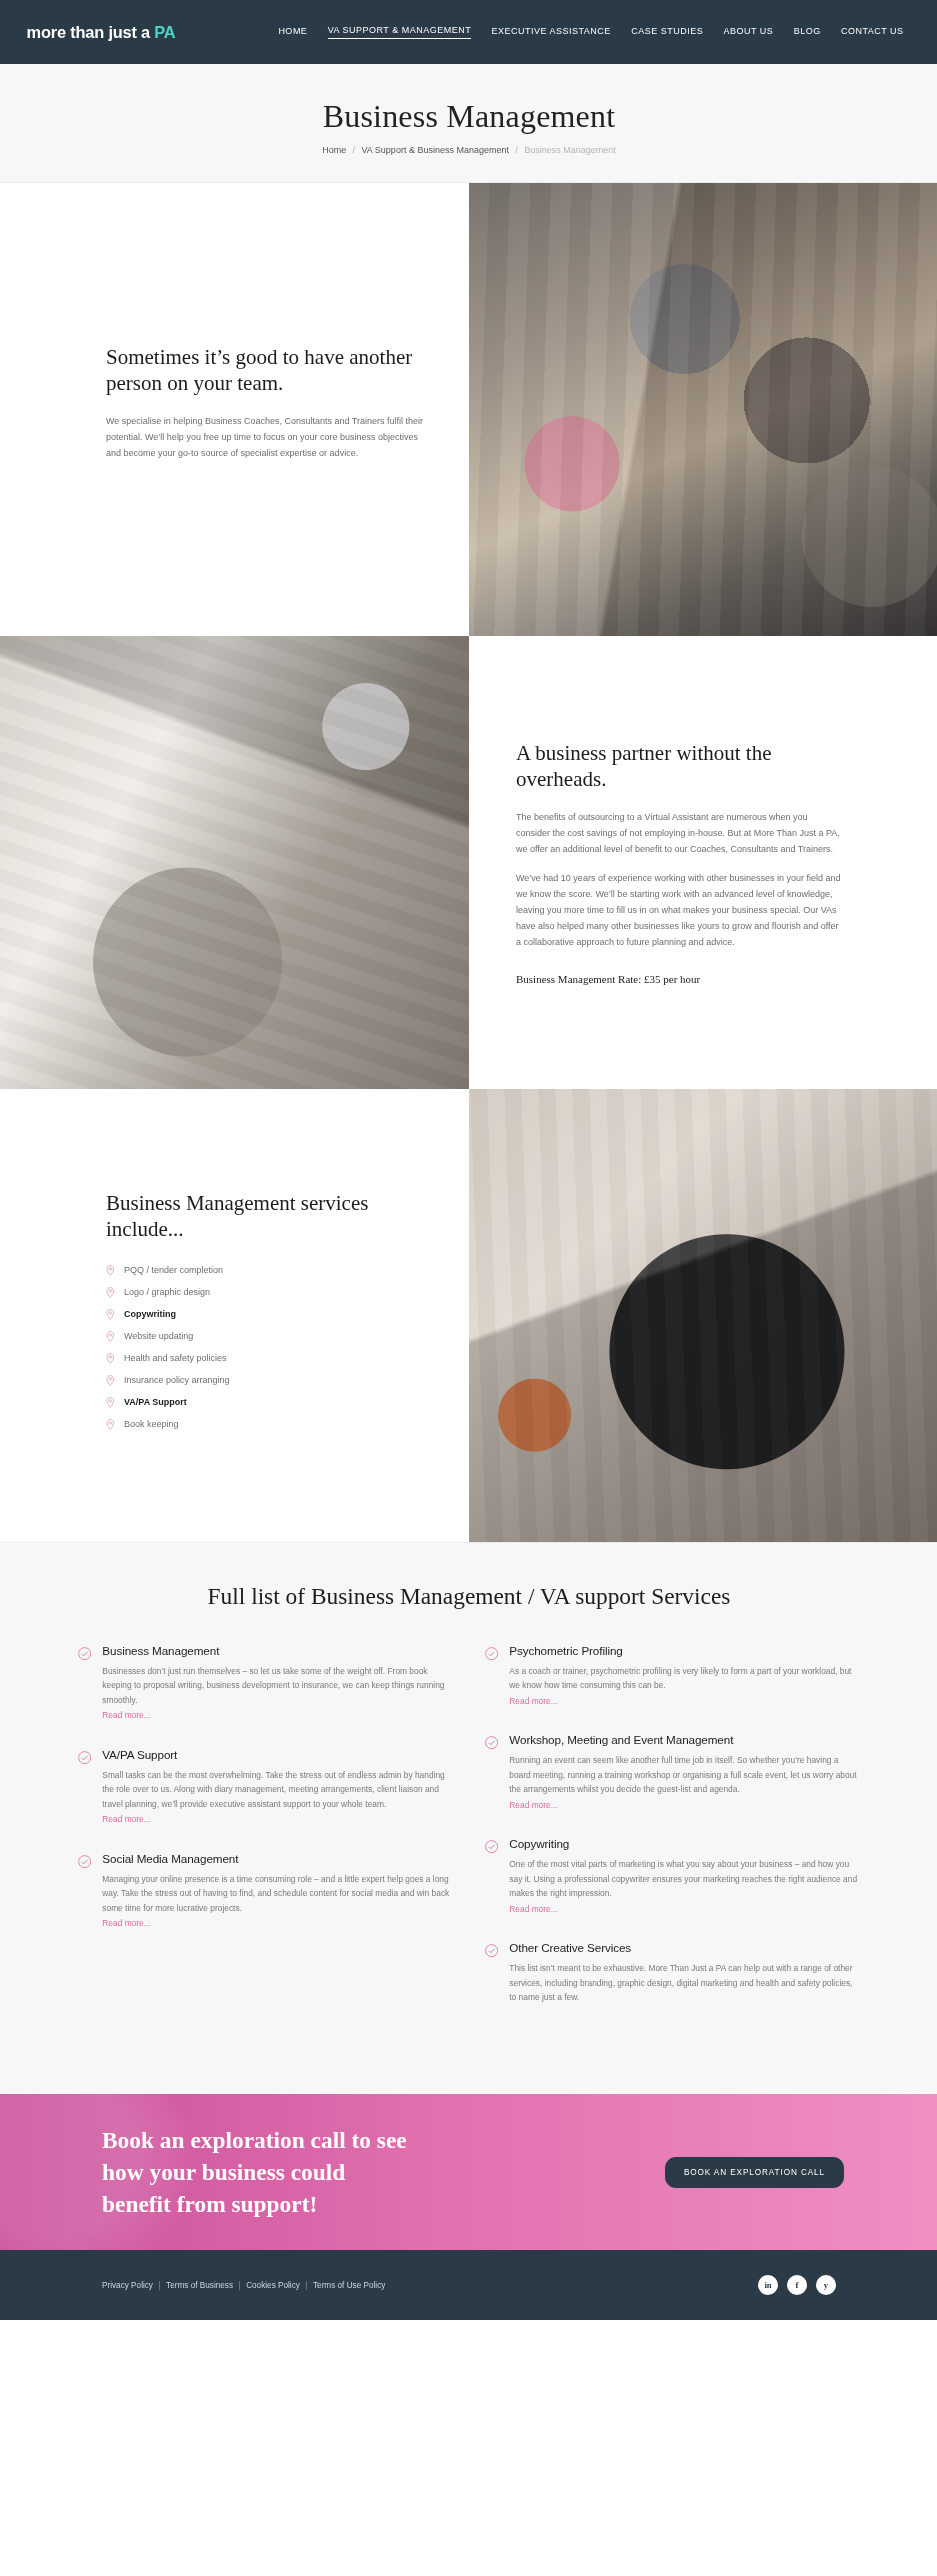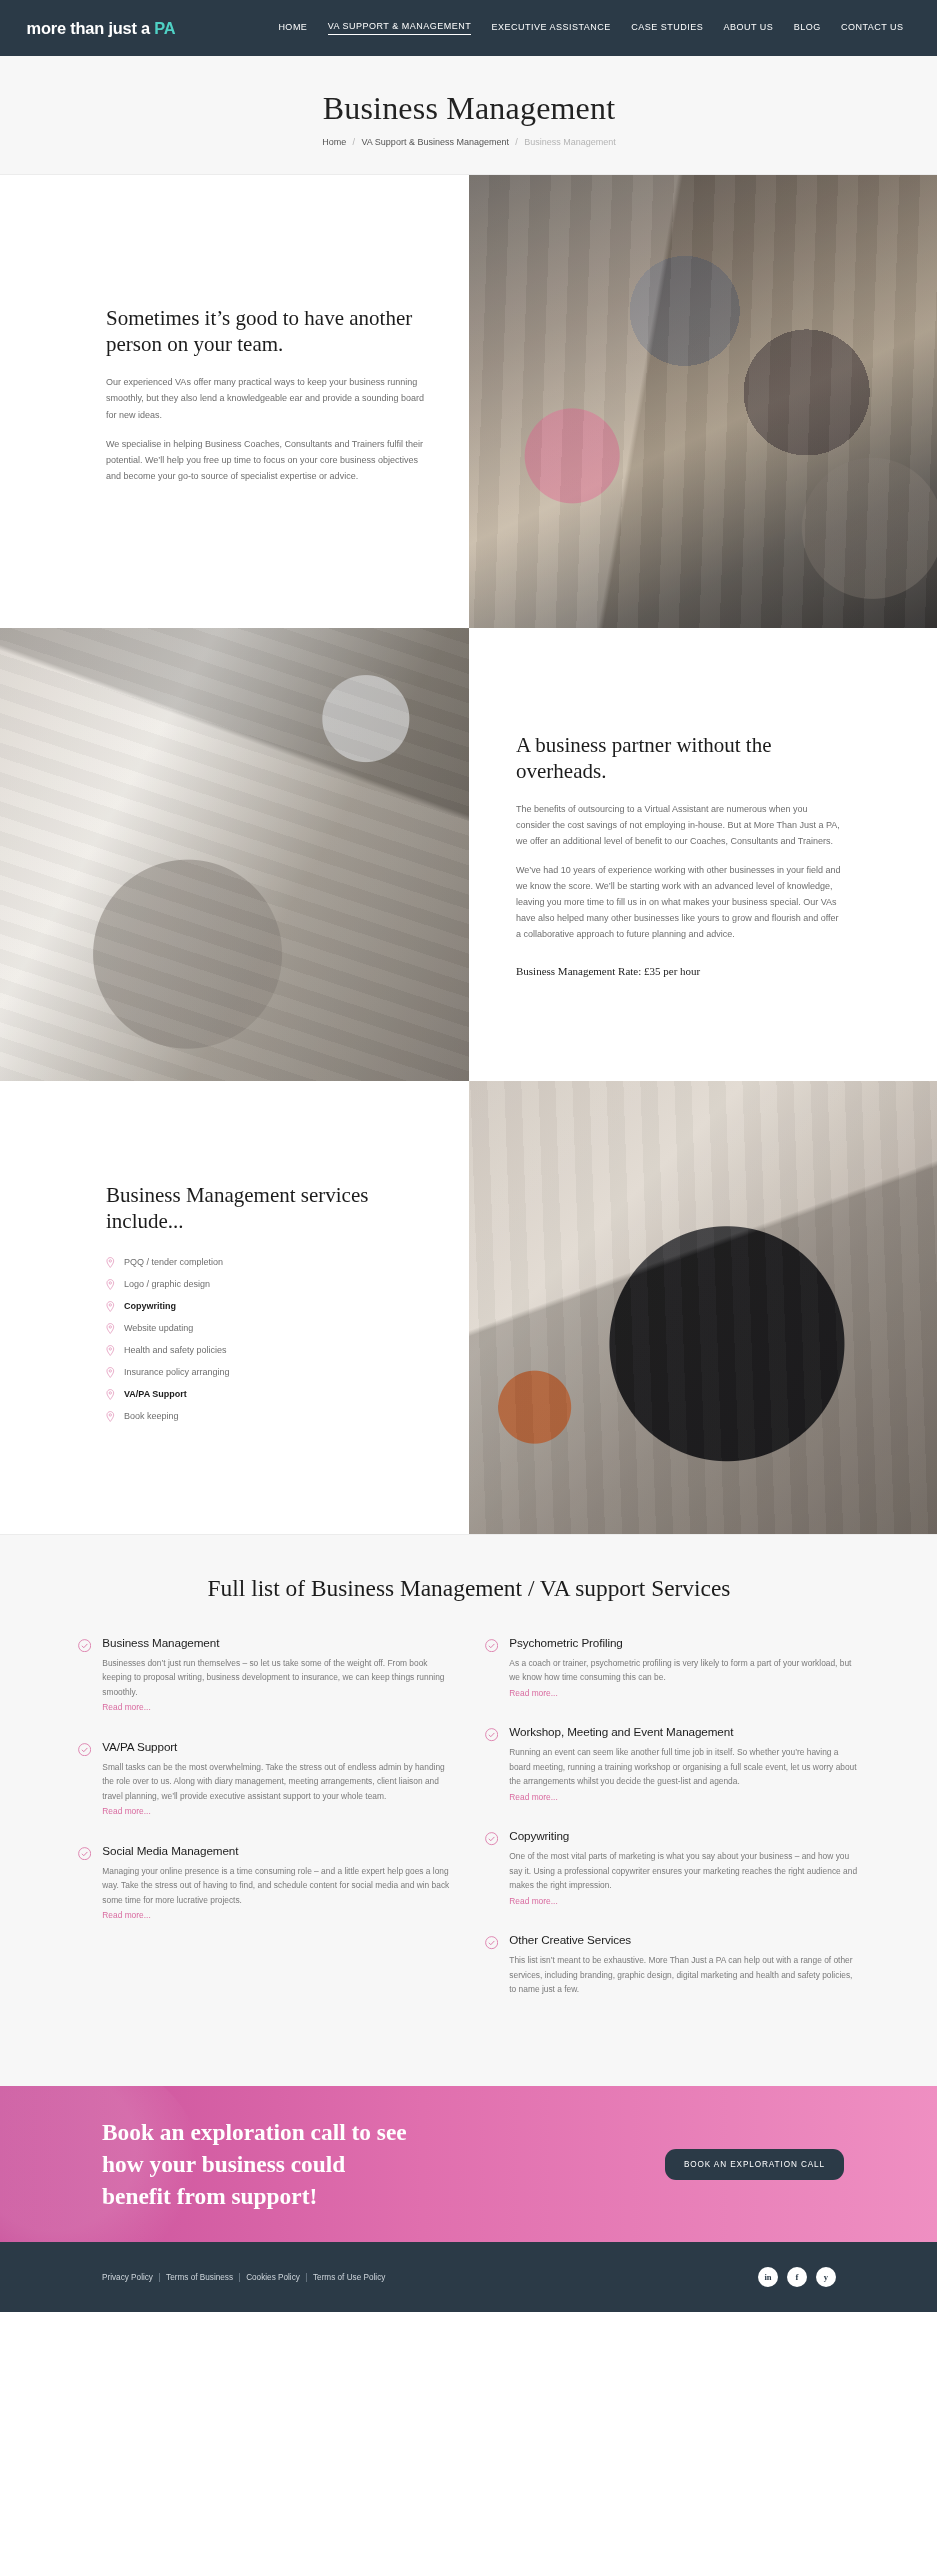--- a/index.html
+++ b/index.html
@@ -6,21 +6,21 @@
   html, body {
     width: 938px;
     background: #ffffff;
     font-family: "Liberation Sans", sans-serif;
   }
   body { width: 938px; }
 
   
   .site-header {
     background: #2b3a47;
-    height: 56px;
+    height: 64px;
     display: flex;
     align-items: center;
     padding: 0 26.6px;
   }
   .logo {
     color: #ffffff;
     font-size: 16.4px;
     font-weight: 700;
     letter-spacing: -0.2px;
     white-space: nowrap;
@@ -309,21 +309,20 @@
     <span class="sep">/</span>
     <a href="#">VA Support &amp; Business Management</a>
     <span class="sep">/</span>
     <span class="current">Business Management</span>
   </div>
 </div>
 
 <div class="split">
   <div class="pane text-pane">
     <h2 class="sec-head">Sometimes it’s good to have another person on your team.</h2>
-    <p class="sec-p">Our experienced VAs offer many practical ways to keep your business running smoothly, but they also lend a knowledgeable ear and provide a sounding board for new ideas.</p>
     <p class="sec-p">We specialise in helping Business Coaches, Consultants and Trainers fulfil their potential. We’ll help you free up time to focus on your core business objectives and become your go-to source of specialist expertise or advice.</p>
   </div>
   <div class="pane">
     <div class="photo photo-meeting"></div>
   </div>
 </div>
 
 <div class="split reverse">
   <div class="pane">
     <div class="photo photo-writing"></div>

